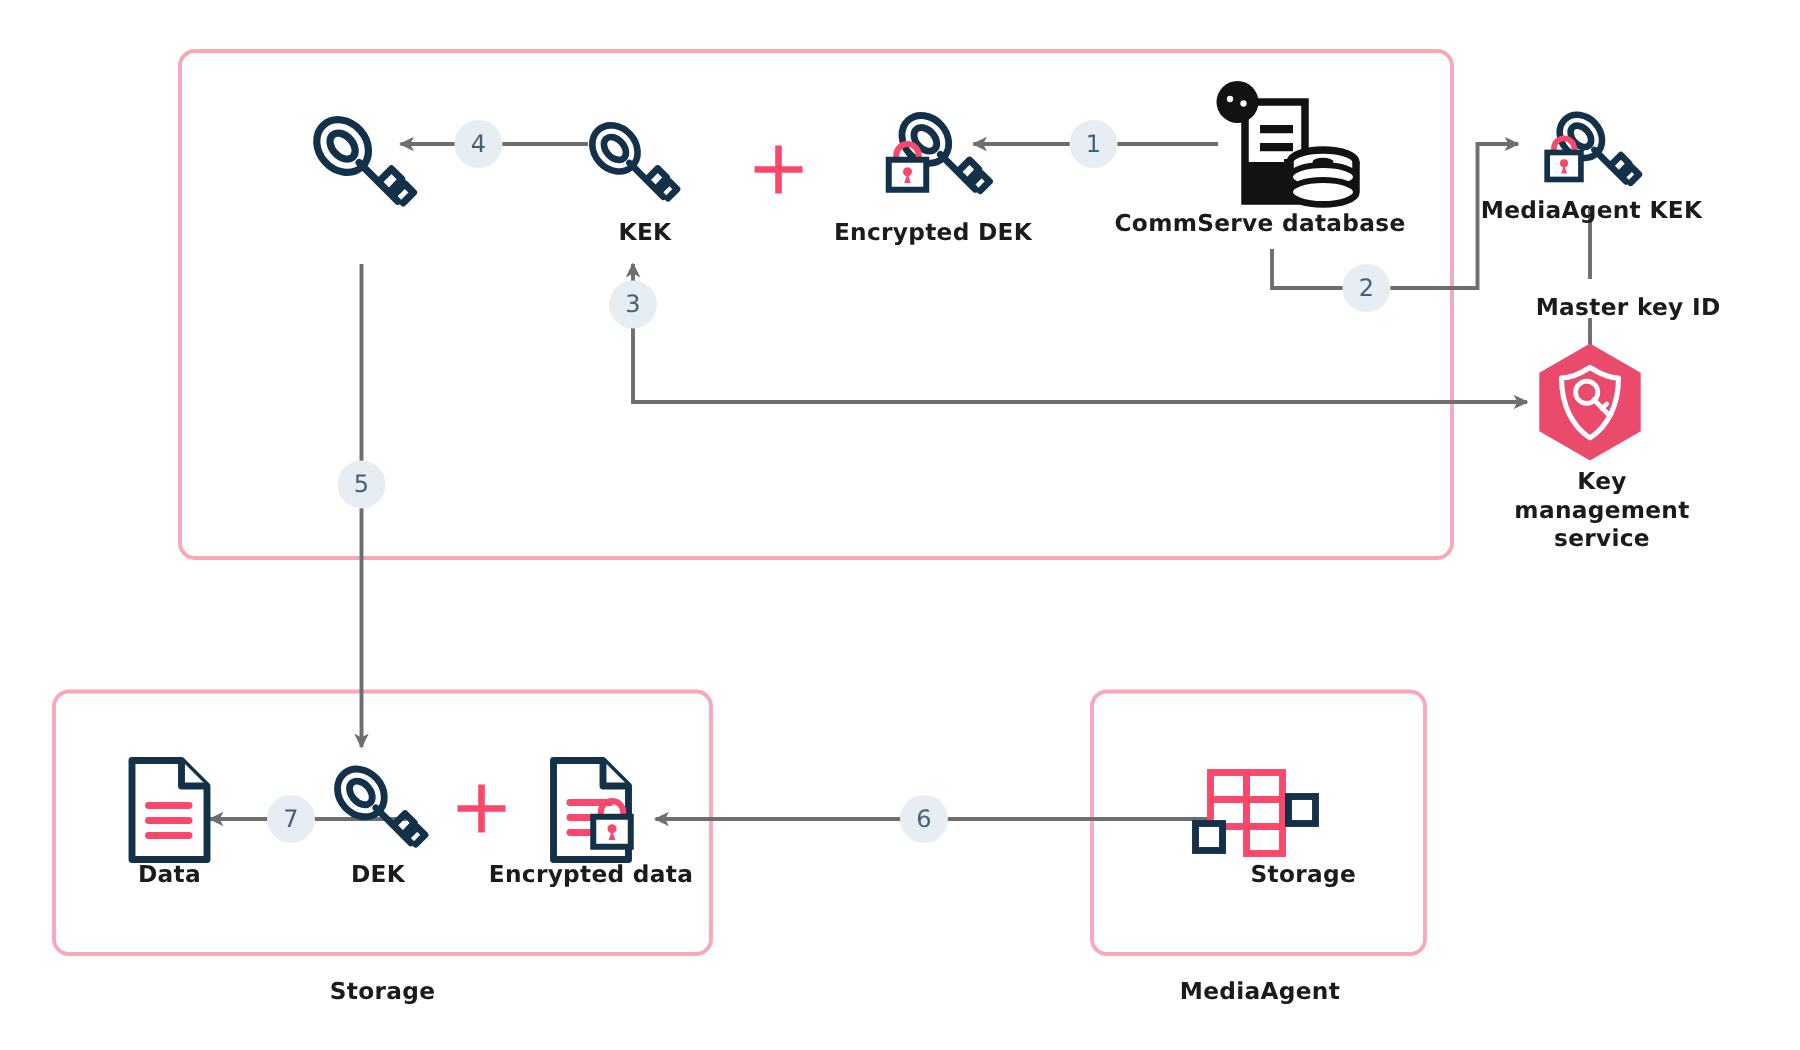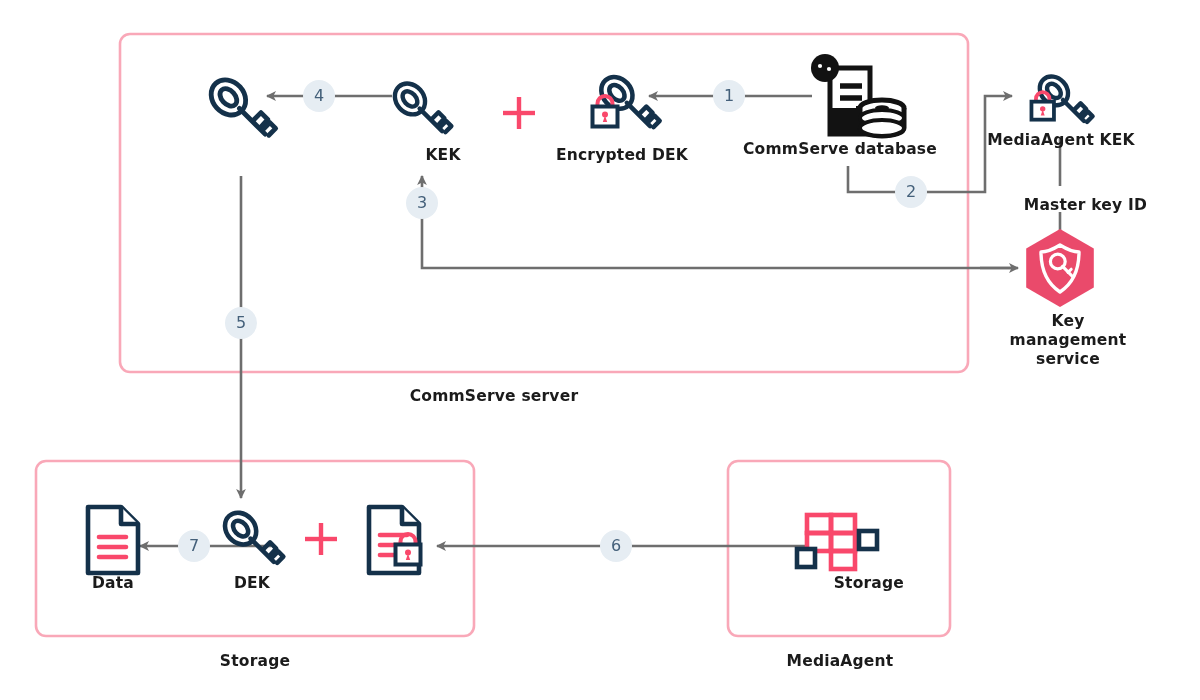--- a/index.html
+++ b/index.html
@@ -187,29 +187,29 @@
 </svg>
 
 <div class="numtxt" style="left:713px;top:88px;width:32px;">1</div>
 <div class="numtxt" style="left:895px;top:184px;width:32px;">2</div>
 <div class="numtxt" style="left:406px;top:195px;width:32px;">3</div>
 <div class="numtxt" style="left:303px;top:88px;width:32px;">4</div>
 <div class="numtxt" style="left:225px;top:315px;width:32px;">5</div>
 <div class="numtxt" style="left:600px;top:538px;width:32px;">6</div>
 <div class="numtxt" style="left:178px;top:538px;width:32px;">7</div>
 
-<div class="lbl big" style="left:393px;top:146px;width:100px;">KEK</div>
+<div class="lbl big" style="left:380px;top:146px;width:100px;">KEK</div>
 <div class="lbl big" style="left:733px;top:140px;width:214px;">CommServe database</div>
 <div class="lbl big" style="left:522px;top:146px;width:200px;">Encrypted DEK</div>
 <div class="lbl big" style="left:975px;top:131px;width:172px;">MediaAgent KEK</div>
 <div class="lbl big" style="left:975px;top:196px;width:172px;text-align:right;">Master key ID</div>
 <div class="lbl big" style="left:992px;top:312px;width:152px;">Key
 management
 service</div>
 <div class="lbl big" style="left:63px;top:574px;width:100px;">Data</div>
 <div class="lbl big" style="left:202px;top:574px;width:100px;">DEK</div>
+<div class="lbl big" style="left:299px;top:574px;width:190px;">Encrypted data</div>
 <div class="lbl big" style="left:774px;top:574px;width:130px;text-align:right;">Storage</div>
 
-<div class="lbl big" style="left:394px;top:387px;width:200px;">CommServe server</div>
 <div class="lbl big" style="left:205px;top:652px;width:100px;">Storage</div>
 <div class="lbl big" style="left:764px;top:652px;width:152px;">MediaAgent</div>
 
 </div>
 
 </body></html>

